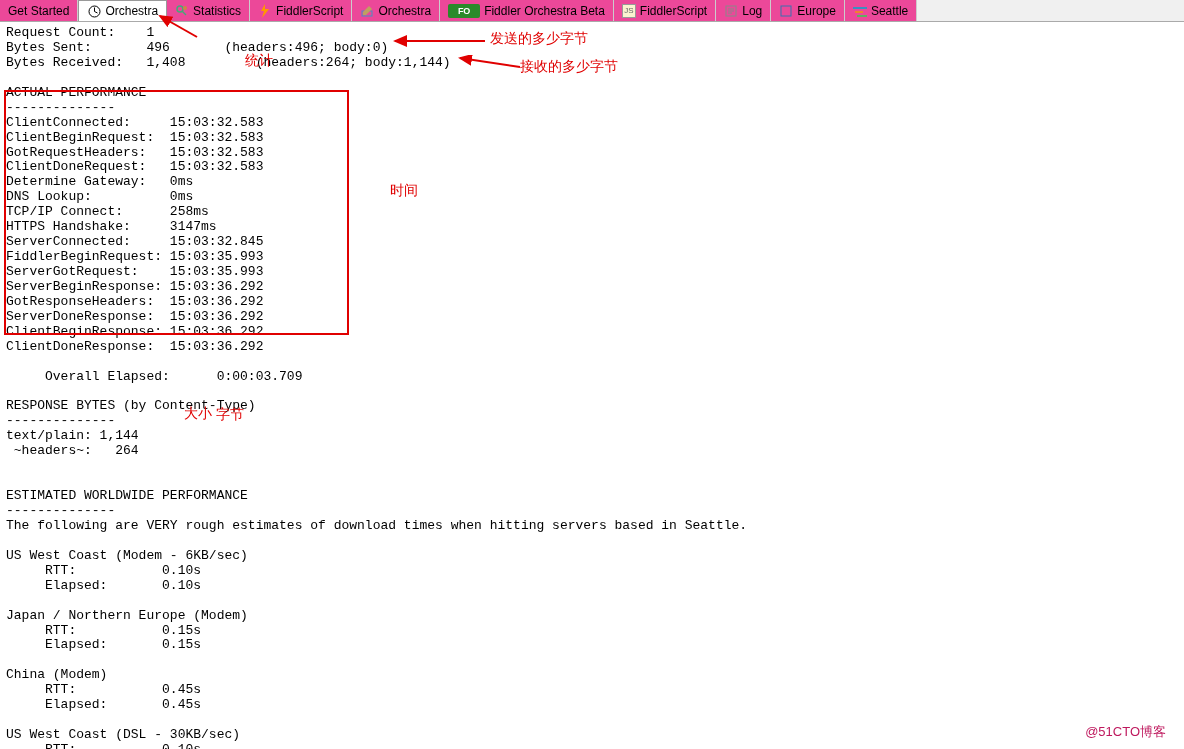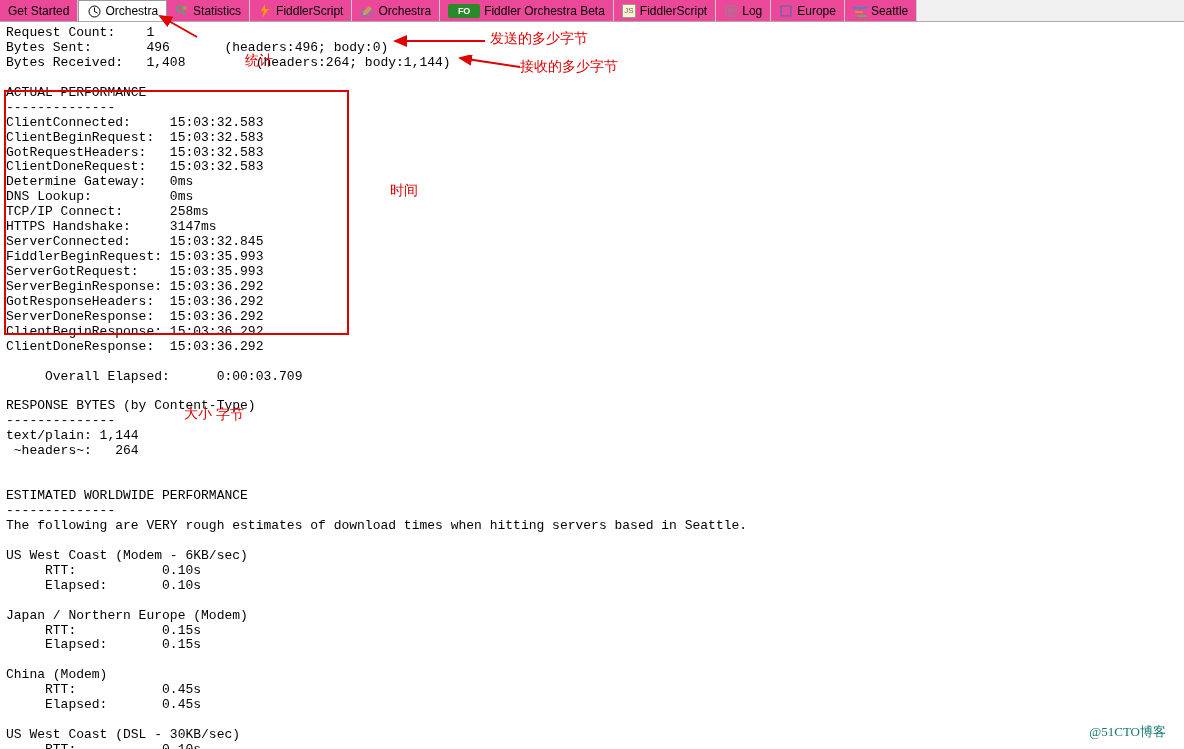--- a/index.html
+++ b/index.html
@@ -63,23 +63,23 @@
     font-size: 14px;
     font-weight: 400;
   }
   .arrow {
     position: absolute;
   }
   .watermark {
     position: absolute;
     right: 18px;
     bottom: 8px;
-    color: #0f766e;
+    color: #be185d;
     font-size: 13px;
-    font-family: Liberation Serif, serif;
+    font-family: Liberation Sans, sans-serif;
   }
   
   .i-clock { color:#000; }
   .i-fo { background:#2a8a2a; color:white; font-size:9px; font-weight:bold; padding:1px 16px; border-radius:2px;}
   .i-js { border:1px solid #999; font-size:8px; padding:0 1px; color:#666; background:#fbf3d0;text-align:right;}
 </style>
 </head>
 <body>
 
 <div class="tabs">

